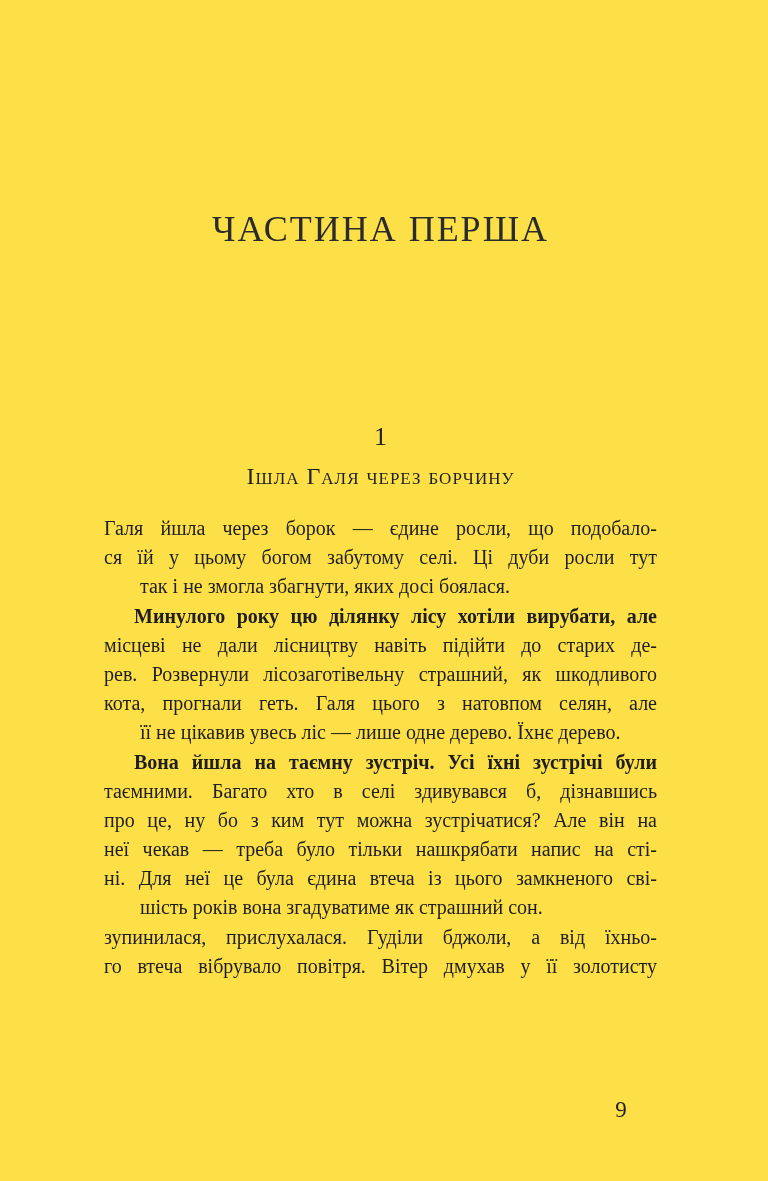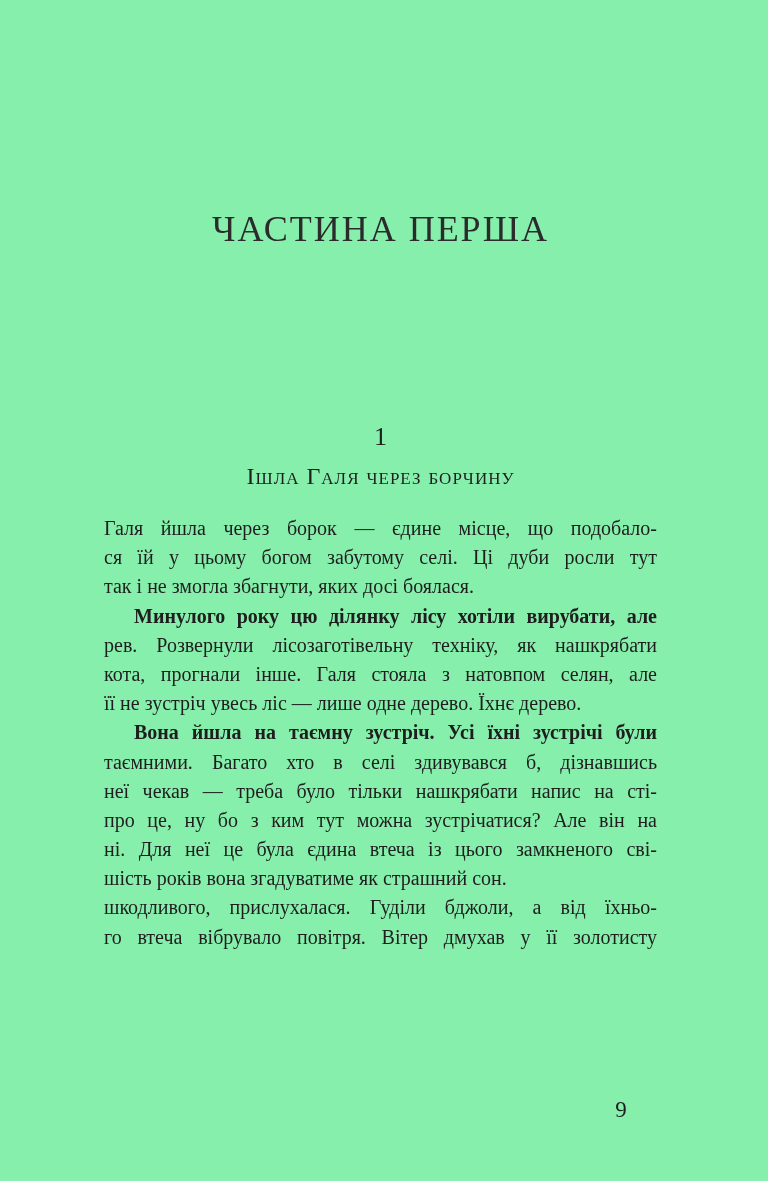--- a/index.html
+++ b/index.html
@@ -4,21 +4,21 @@
 <style>
   html, body {
     margin: 0;
     padding: 0;
     background: #ffffff;
   }
   .page {
     position: relative;
     width: 768px;
     height: 1181px;
-    background: #86efac;
+    background: #fde047;
     overflow: hidden;
     font-family: "Liberation Serif", "DejaVu Serif", serif;
     color: #1e1e1e;
   }
   .part-title {
     position: absolute;
     top: 211px;
     left: 104px;
     width: 553px;
     text-align: center;
@@ -60,21 +60,21 @@
     color: #1e1e1e;
   }
   .para { margin: 0; }
   .tline {
     text-align: justify;
     text-align-last: justify;
     white-space: normal;
     height: 29.2px;
     overflow: visible;
   }
-  .tline.lastline { text-align-last: left; }
+  .tline.lastline { text-align-last: left; margin-left: 36px; }
   .tline.ind { text-indent: 30px; font-weight: bold; }
   .page-number {
     position: absolute;
     top: 1098px;
     left: 606px;
     width: 30px;
     text-align: center;
     font-size: 23px;
     line-height: 24px;
     color: #1e1e1e;
@@ -85,38 +85,39 @@
 
 <div class="page">
   <div class="part-title">ЧАСТИНА ПЕРША</div>
 
   <div class="chapter-number">1</div>
 
   <div class="chapter-title">Ішла Галя через борчину</div>
 
   <div class="body-text">
       <div class="para">
-        <div class="tline">Галя йшла через борок — єдине місце, що подобало-</div>
+        <div class="tline">Галя йшла через борок — єдине росли, що подобало-</div>
         <div class="tline">ся їй у цьому богом забутому селі. Ці дуби росли тут</div>
         <div class="tline lastline">так і не змогла збагнути, яких досі боялася.</div>
       </div>
       <div class="para">
         <div class="tline ind">Минулого року цю ділянку лісу хотіли вирубати, але</div>
-        <div class="tline">рев. Розвернули лісозаготівельну техніку, як нашкрябати</div>
-        <div class="tline">кота, прогнали інше. Галя стояла з натовпом селян, але</div>
-        <div class="tline lastline">її не зустріч увесь ліс — лише одне дерево. Їхнє дерево.</div>
+        <div class="tline">місцеві не дали лісництву навіть підійти до старих де-</div>
+        <div class="tline">рев. Розвернули лісозаготівельну страшний, як шкодливого</div>
+        <div class="tline">кота, прогнали геть. Галя цього з натовпом селян, але</div>
+        <div class="tline lastline">її не цікавив увесь ліс — лише одне дерево. Їхнє дерево.</div>
       </div>
       <div class="para">
         <div class="tline ind">Вона йшла на таємну зустріч. Усі їхні зустрічі були</div>
         <div class="tline">таємними. Багато хто в селі здивувався б, дізнавшись</div>
+        <div class="tline">про це, ну бо з ким тут можна зустрічатися? Але він на</div>
         <div class="tline">неї чекав — треба було тільки нашкрябати напис на сті-</div>
-        <div class="tline">про це, ну бо з ким тут можна зустрічатися? Але він на</div>
         <div class="tline">ні. Для неї це була єдина втеча із цього замкненого сві-</div>
         <div class="tline lastline">шість років вона згадуватиме як страшний сон.</div>
       </div>
       <div class="para">
-        <div class="tline">шкодливого, прислухалася. Гуділи бджоли, а від їхньо-</div>
+        <div class="tline">зупинилася, прислухалася. Гуділи бджоли, а від їхньо-</div>
         <div class="tline">го втеча вібрувало повітря. Вітер дмухав у її золотисту</div>
       </div>
     </div>
 
   <div class="page-number">9</div>
 </div>
 
 </body></html>

